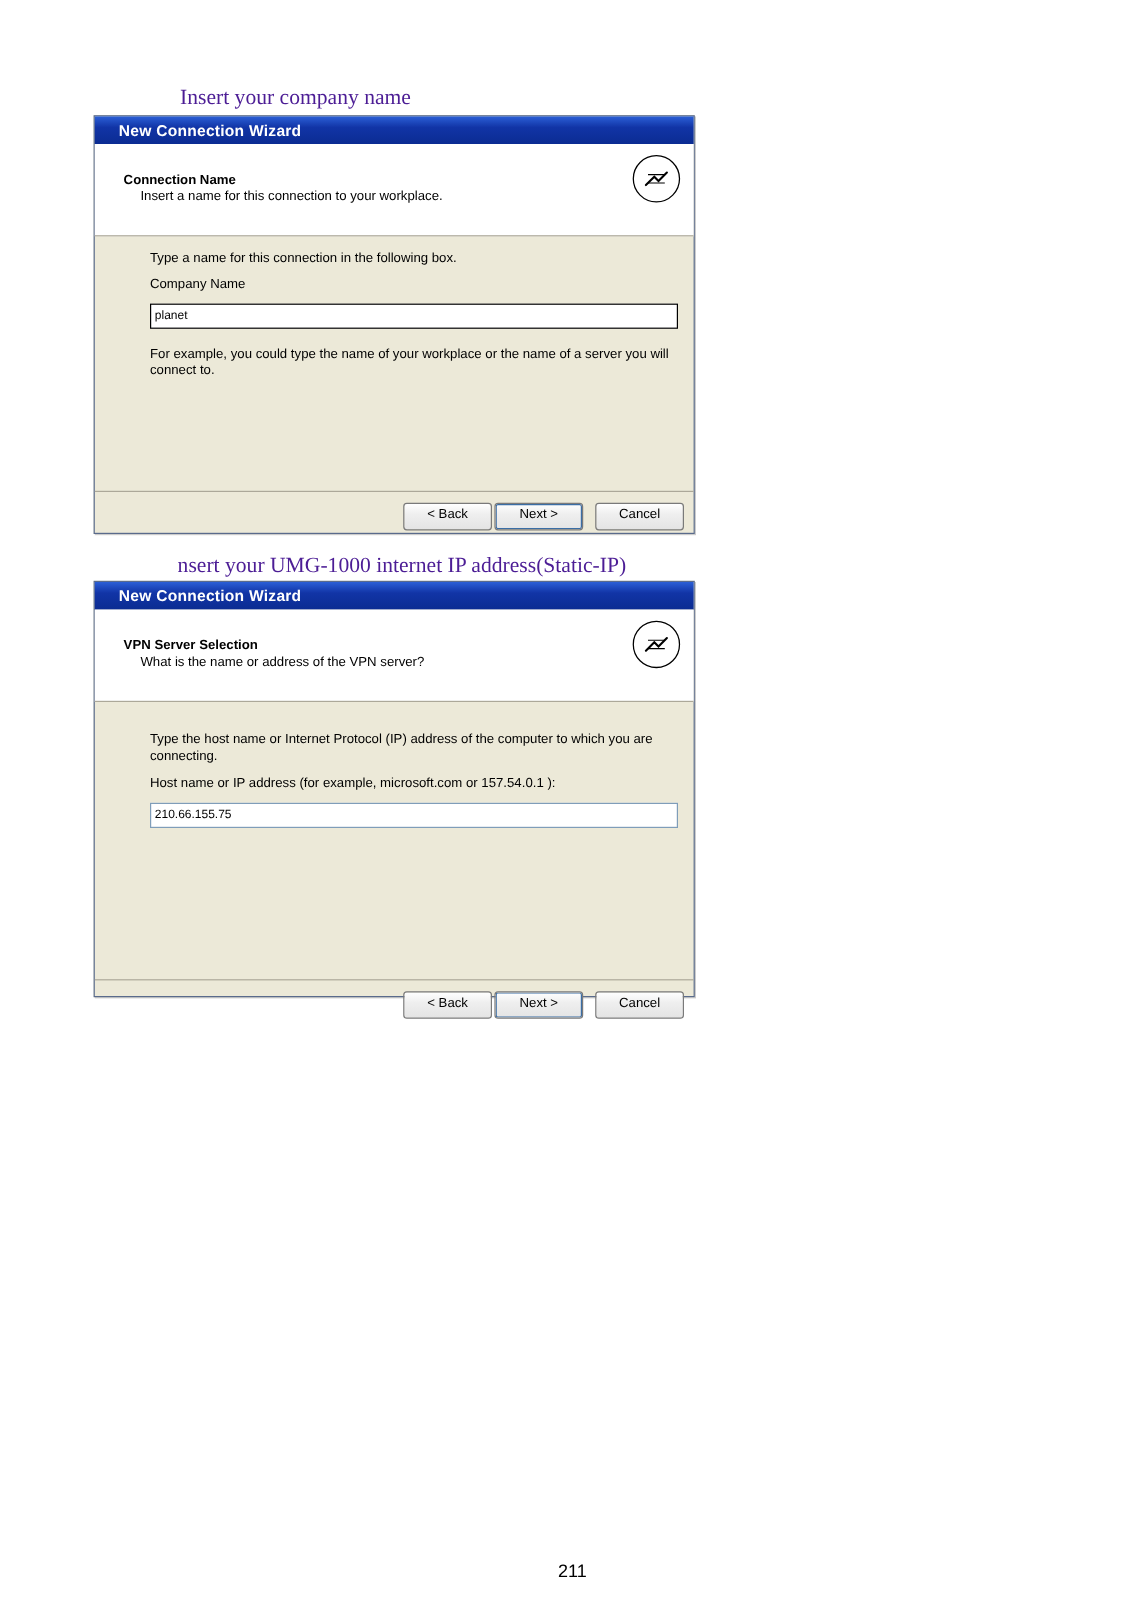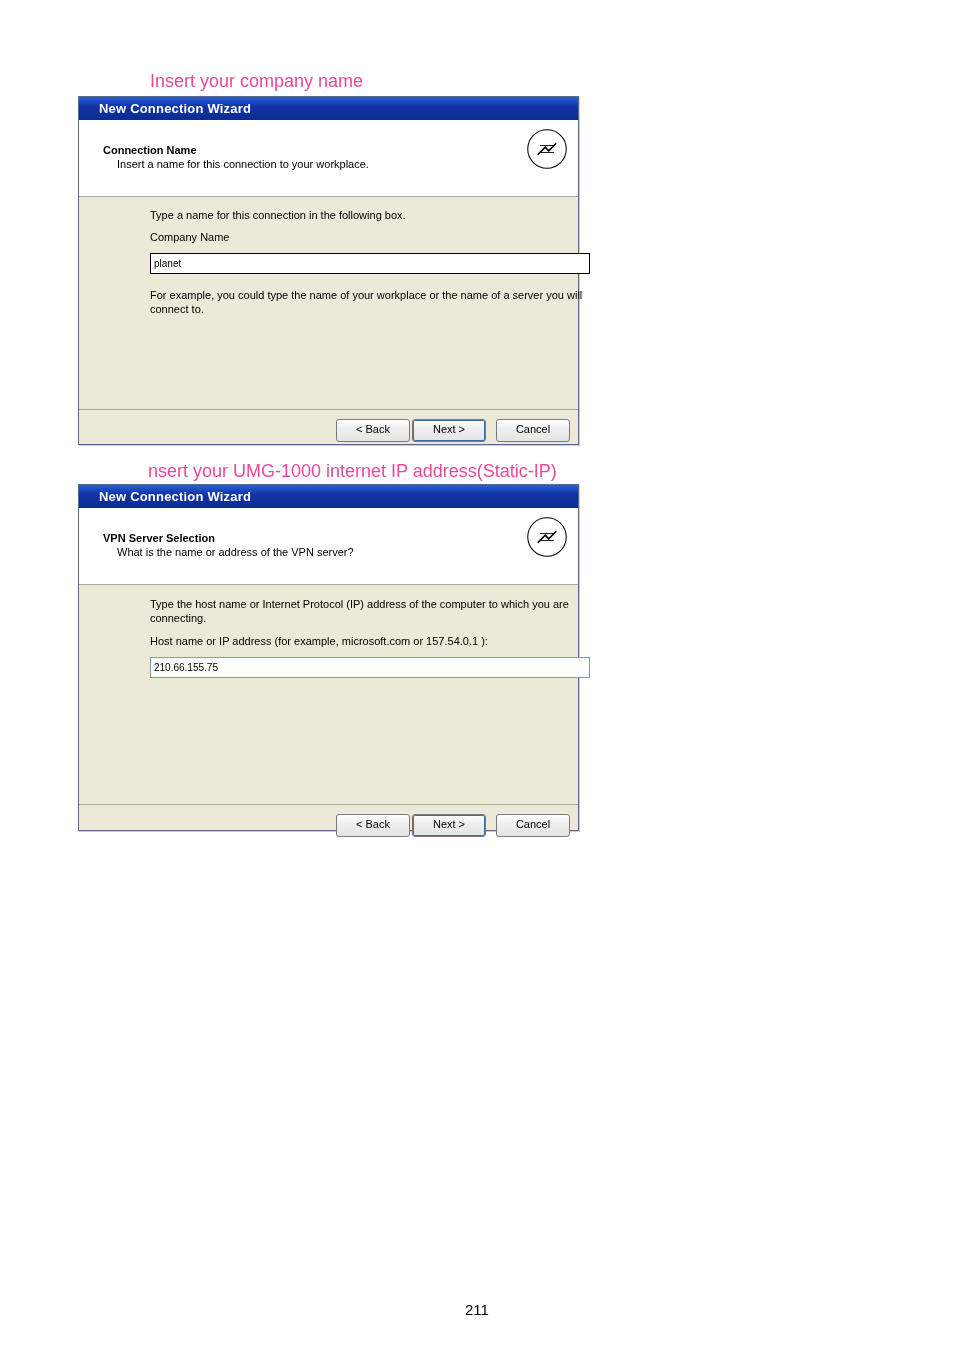--- a/index.html
+++ b/index.html
@@ -1,28 +1,28 @@
 <!DOCTYPE html>
 <html><head>
 <meta charset="utf-8">
 <style>
   html,body{margin:0;padding:0;background:#fff;font-family:Tahoma,Arial,sans-serif;font-size:11px;color:#000}
   .page{width:954px;height:1350px;position:relative;background:#fff}
-  .caption{font-family:Liberation Sans, sans-serif;font-size:18px;color:#ec4899}
+  .caption{font-family:Liberation Serif, serif;font-size:18px;color:#4c1d95}
   .caption1{position:absolute;left:150px;top:71px}
   .caption2{position:absolute;left:148px;top:461px}
   .wizard{position:absolute;left:78px;width:499px;background:#ece9d8;border:1px solid #5a6b8c;box-shadow:1px 1px 0 rgba(0,0,0,.2)}
   .wz1{top:96px;height:347px}
   .wz2{top:484px;height:345px}
   .titlebar{height:23px;background:linear-gradient(to bottom,#2b5fd6,#1134a6 40%,#0b2c92);color:#fff;font-weight:bold;font-size:13px;line-height:23px;padding:0 20px;letter-spacing:.2px}
   .header{background:#fff;border-bottom:1px solid #aca899;padding:24px 12px 12px 24px;position:relative;height:40px}
   .header .h-title{font-weight:bold;font-size:11px}
   .header .h-sub{font-size:11px;margin-left:14px;margin-top:2px}
   .header .h-icon{position:absolute;right:10px;top:8px;width:42px;height:42px}
-  .body{padding:12px 30px 0 71px;font-size:11px;color:#000;min-height:200px}
+  .body{padding:12px 30px 0 46px;font-size:11px;color:#000;min-height:200px}
   .body .label{margin-bottom:4px}
   .body .gap6{height:6px}
   .body .gap10{height:10px}
   .textbox{width:432px;height:17px;border:1px solid #7f9db9;background:#fff;font-size:10px;padding:1px 3px;display:block}
   .textbox.black{border-color:#000}
   .desc{margin-top:14px;line-height:14px;width:440px}
   .filler1{height:92px}
   .filler2{height:126px}
   .sep{height:1px;background:#aca899;margin:0}
   .footer{height:40px;position:relative}
@@ -73,21 +73,21 @@
   <div class="header">
     <div class="h-title">VPN Server Selection</div>
     <div class="h-sub">What is the name or address of the VPN server?</div>
     <svg class="h-icon" viewBox="0 0 48 48">
       <circle cx="24" cy="24" r="22" fill="#fff" stroke="#000" stroke-width="1.2"></circle>
       <path d="M14 30 L22 22 L26 26 L34 18" fill="none" stroke="#000" stroke-width="2" stroke-linecap="round"></path>
       <path d="M16 20 L32 20 M16 28 L32 28" fill="none" stroke="#000" stroke-width="1"></path>
     </svg>
   </div>
   <div class="body">
-    <div class="desc" style="margin-top:0">Type the host name or Internet Protocol (IP) address of the computer to which you are connecting.</div>
+    <div class="desc" style="margin-top:12px">Type the host name or Internet Protocol (IP) address of the computer to which you are connecting.</div>
     <div class="gap10"></div>
     <div class="label">Host name or IP address (for example, microsoft.com or 157.54.0.1 ):</div>
     <div class="gap6"></div>
     <input type="text" class="textbox" value="210.66.155.75" style="">
     <div class="filler2"></div>
   </div>
   <div class="sep"></div>
   <div class="footer">
     <div class="btn back">&lt; Back</div>
     <div class="btn next focus">Next &gt;</div>

